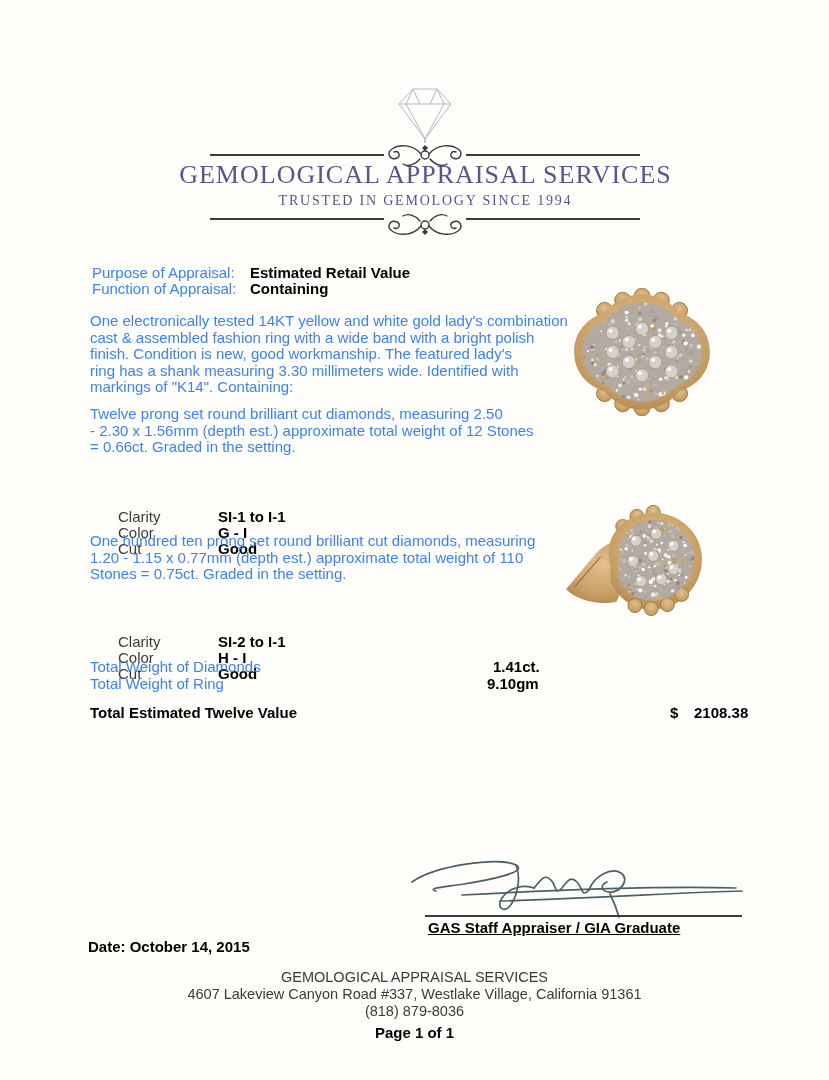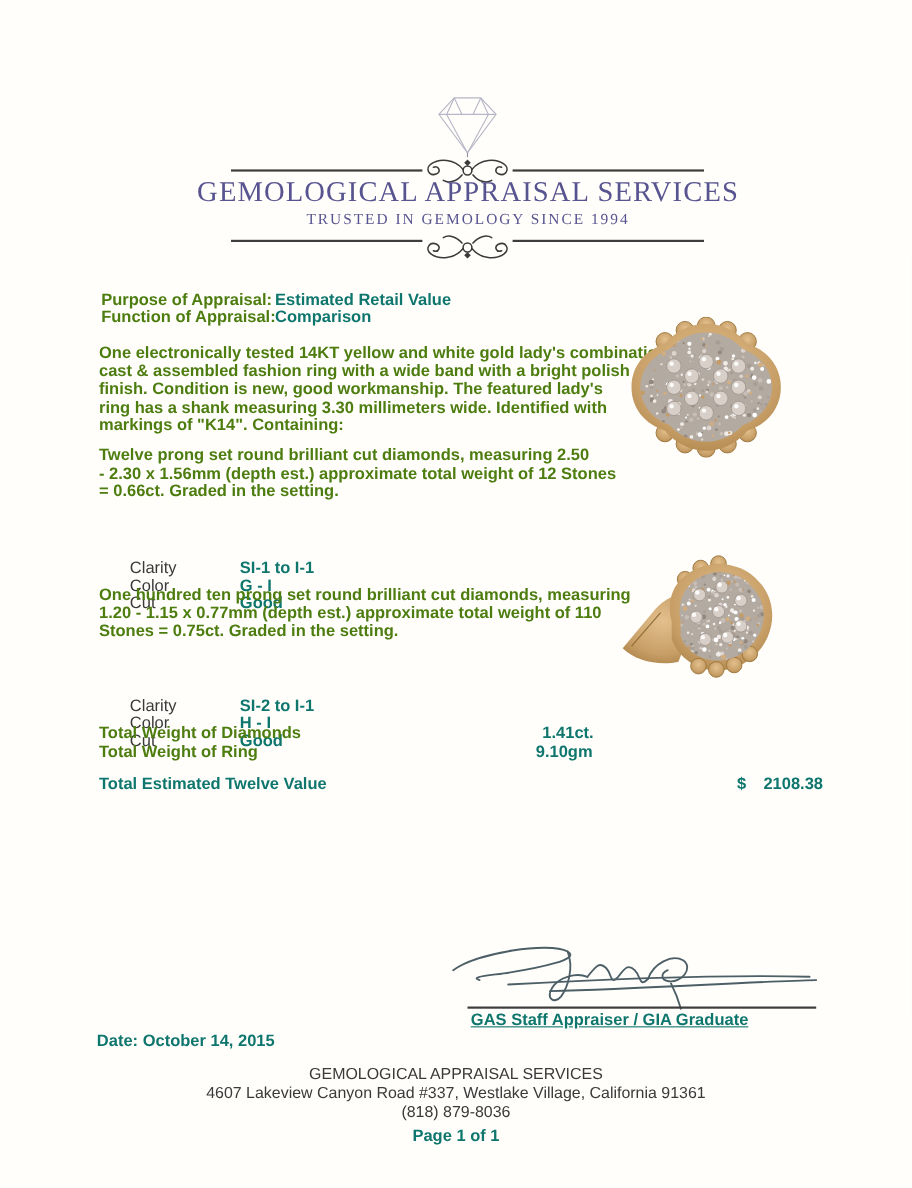--- a/index.html
+++ b/index.html
@@ -2,22 +2,22 @@
 <html><head>
 <meta charset="utf-8">
 <style>
   html,body{margin:0;padding:0;background:#e9e9e9;}
   #page{
     position:relative;width:829px;height:1080px;margin:0 auto;
     background:#fffefb;overflow:hidden;
     font-family:"Liberation Sans", sans-serif;color:#3a3a3a;
   }
   .abs{position:absolute;}
-  .body-text{font-size:15px;line-height:16.5px;white-space:pre-line;color:#4d7c0f;font-weight:bold;}
-  .bold{font-weight:bold;color:#0f766e;}
+  .body-text{font-size:15px;line-height:16.5px;white-space:pre-line;color:#3b82f6;}
+  .bold{font-weight:bold;color:#000000;}
   .title{
     font-family:"Liberation Serif", serif;color:#57548f;
     font-size:26px;letter-spacing:1px;text-align:center;white-space:nowrap;
   }
   .tagline{
     font-family:"Liberation Serif", serif;color:#57548f;
     font-size:14px;letter-spacing:1.8px;text-align:center;white-space:nowrap;
   }
   .rule{background:#3d3d3d;height:2px;}
   .center-line{width:829px;text-align:center;}
@@ -64,21 +64,21 @@
       <path d="M40,14 C32,4 18,4 11,9 C5,13 9,21 16,18 C20,16 18,10 13,12"></path>
       <path d="M48,14 C56,4 70,4 77,9 C83,13 79,21 72,18 C68,16 70,10 75,12"></path>
       <path d="M39,19 C34,25 27,27 22,24"></path>
       <path d="M49,19 C54,25 61,27 66,24"></path>
     </g>
   </svg>
 
   <div class="abs body-text" style="left:92px;top:265px;">Purpose of Appraisal:</div>
   <div class="abs body-text bold" style="left:250px;top:265px;">Estimated Retail Value</div>
   <div class="abs body-text" style="left:92px;top:281px;">Function of Appraisal:</div>
-  <div class="abs body-text bold" style="left:250px;top:281px;">Comparison</div>
+  <div class="abs body-text bold" style="left:250px;top:281px;">Containing</div>
 
   <div class="abs body-text" style="left:90px;top:313px;">One electronically tested 14KT yellow and white gold lady's combination
 cast &amp; assembled fashion ring with a wide band with a bright polish
 finish. Condition is new, good workmanship. The featured lady's
 ring has a shank measuring 3.30 millimeters wide. Identified with
 markings of "K14".  Containing:</div>
 
   <div class="abs body-text" style="left:90px;top:406px;">Twelve prong set round brilliant cut diamonds, measuring 2.50
 - 2.30 x 1.56mm (depth est.) approximate total weight of 12 Stones
 = 0.66ct. Graded in the setting.</div>

